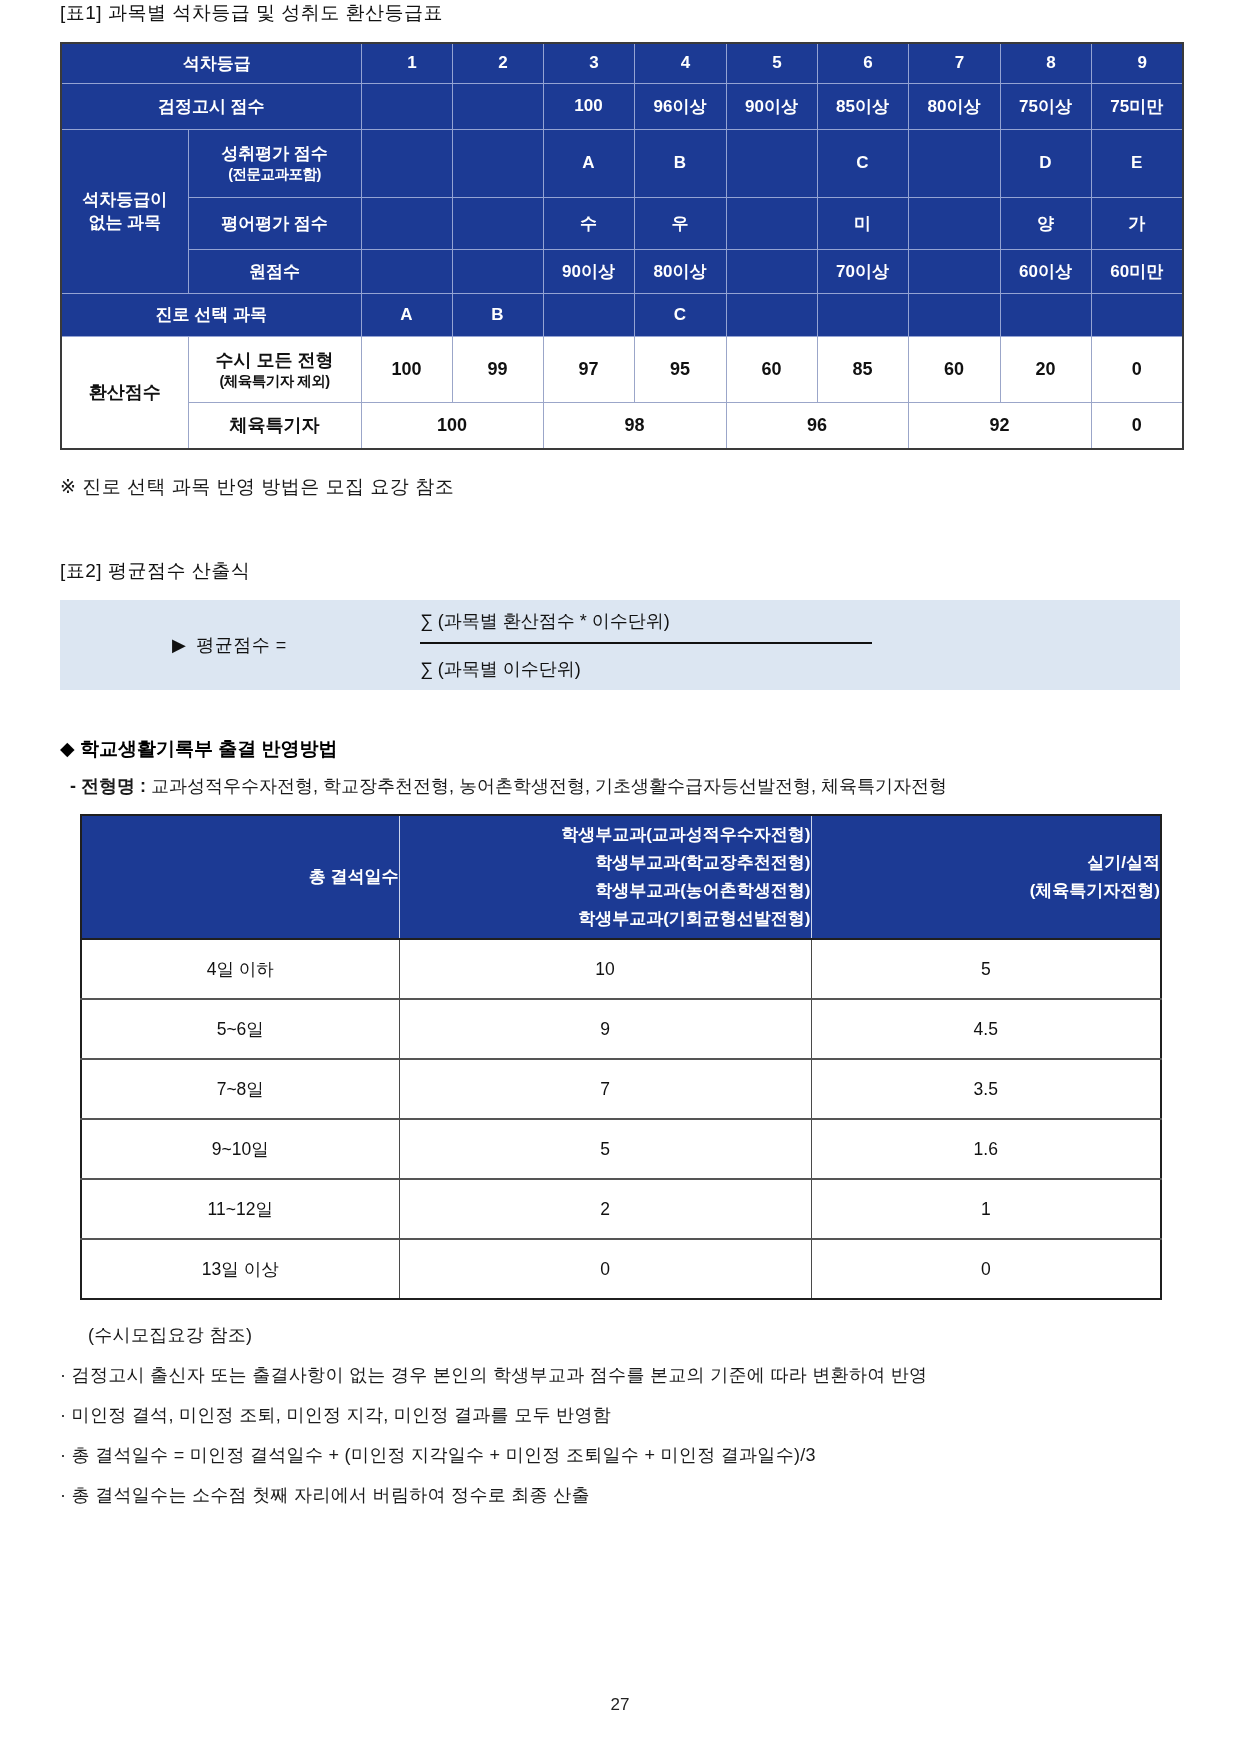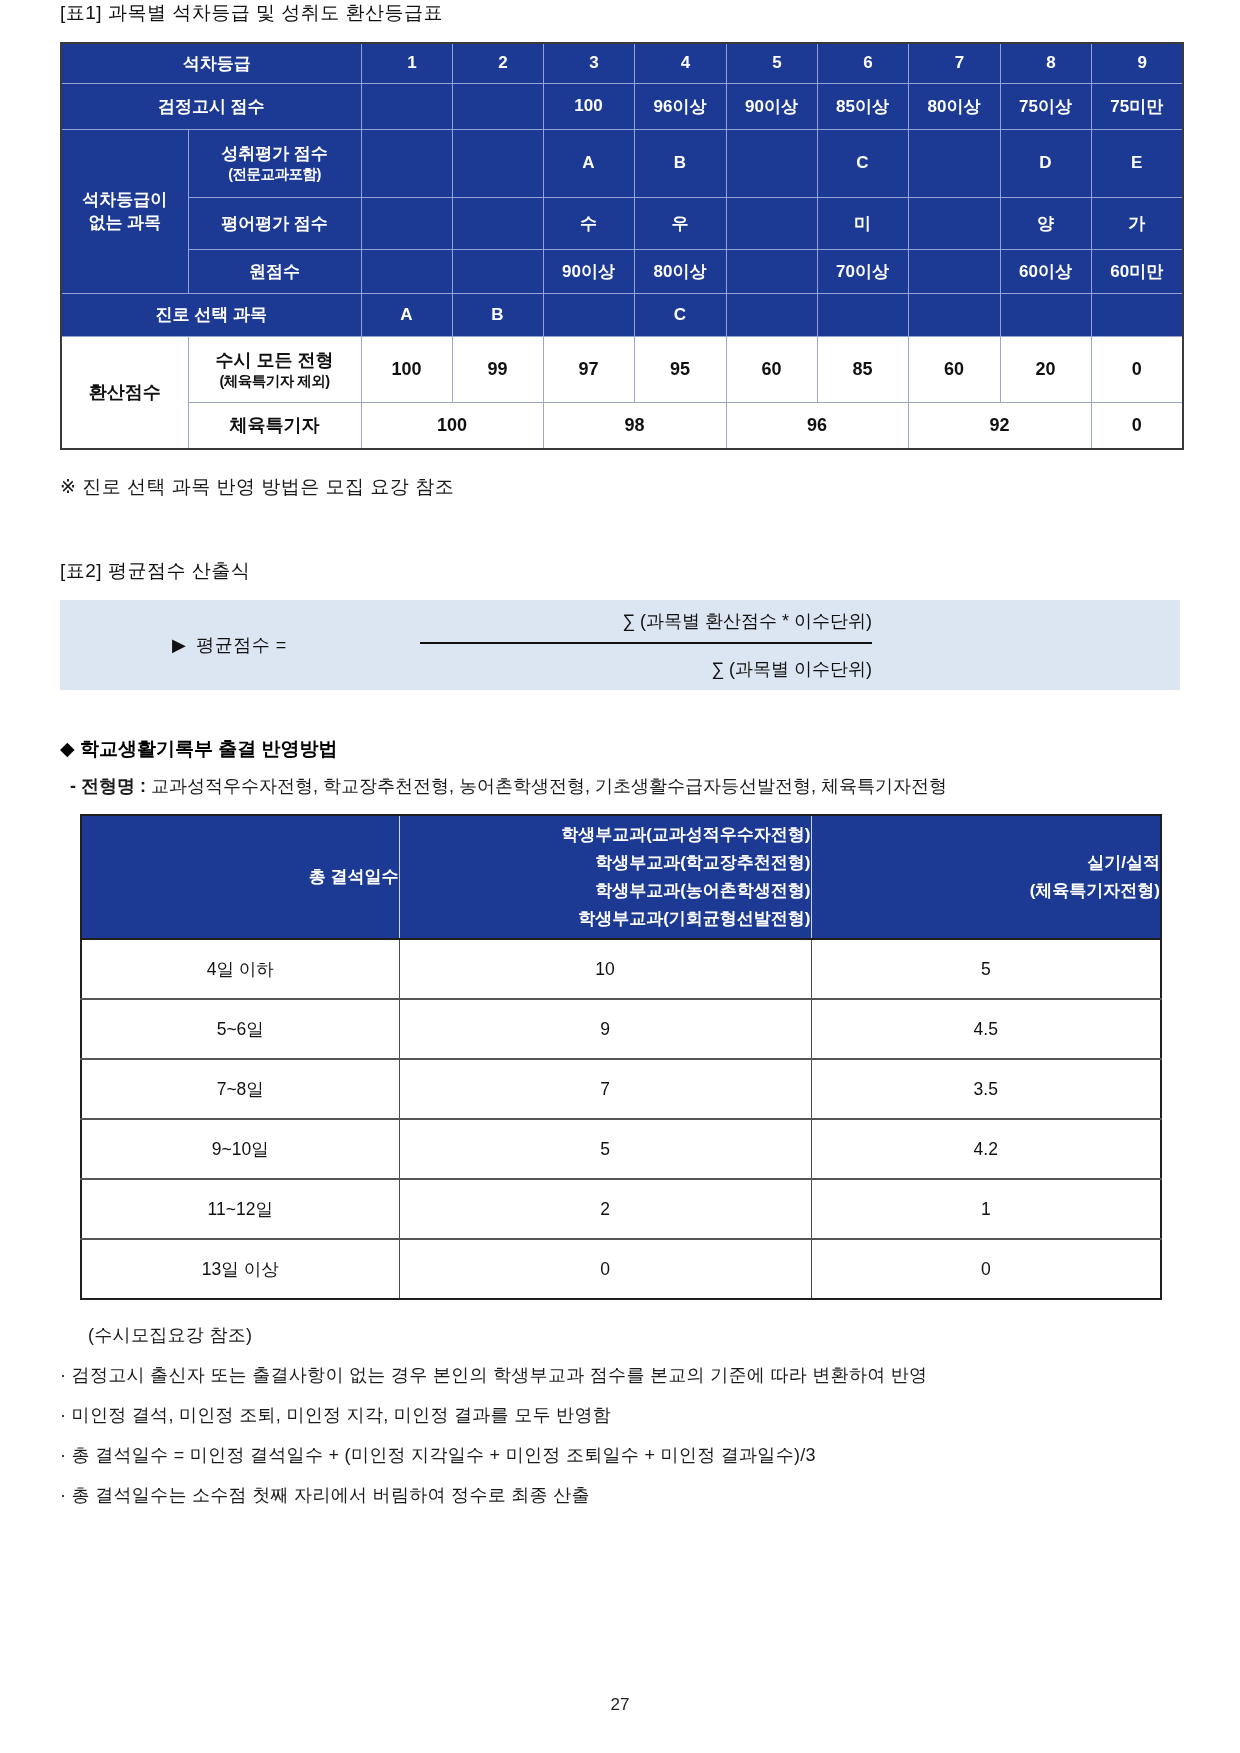--- a/index.html
+++ b/index.html
@@ -33,21 +33,21 @@
   .t1 .r8 td { height:47px; }
   .t1 .sub2 { font-size:14.5px; letter-spacing:-0.5px; }
 
   
   .formula-box {
     margin-top:6px; width:1120px; height:90px; background:#dce6f2;
     display:flex; align-items:center;
   }
   .formula-lead { flex:0 0 360px; padding-left:112px; font-size:18px; letter-spacing:0.5px; color:#111; }
   .tri { display:inline-block; margin-right:10px; }
-  .fraction { width:452px; text-align:right; font-size:18px; color:#111; }
+  .fraction { width:452px; text-align:left; font-size:18px; color:#111; }
   .fraction .num { padding-bottom:9px; border-bottom:2px solid #111; }
   .fraction .den { padding-top:13px; }
 
   
   .sec-heading { margin-top:46px; font-size:19px; font-weight:bold; color:#000; }
   .sec-subline { margin-top:12px; margin-left:10px; font-size:18px; }
   .sec-subline b { font-weight:bold; }
 
   .t2 { margin-top:16px; margin-left:20px; width:1080px; border:2px solid #1f1f1f; }
   .t2 td { text-align:center; vertical-align:middle; font-size:17px; }
@@ -246,21 +246,21 @@
       <td>4.5</td>
     </tr>
     <tr class="dr">
       <td>7~8일</td>
       <td>7</td>
       <td>3.5</td>
     </tr>
     <tr class="dr">
       <td>9~10일</td>
       <td>5</td>
-      <td>4.2</td>
+      <td>1.6</td>
     </tr>
     <tr class="dr">
       <td>11~12일</td>
       <td>2</td>
       <td>1</td>
     </tr>
     <tr class="dr">
       <td>13일 이상</td>
       <td>0</td>
       <td>0</td>

